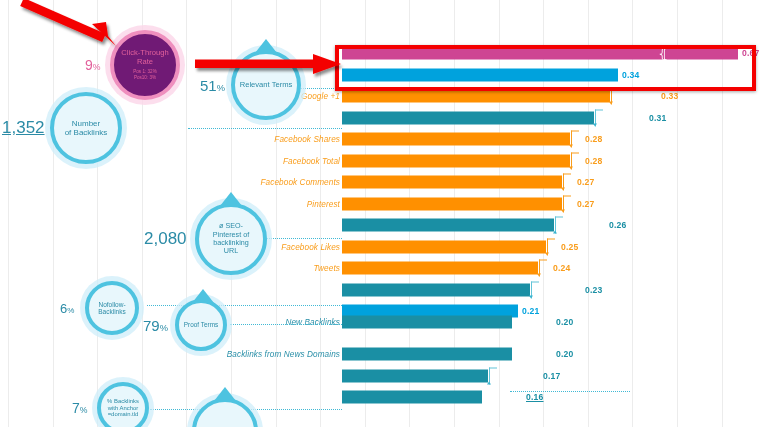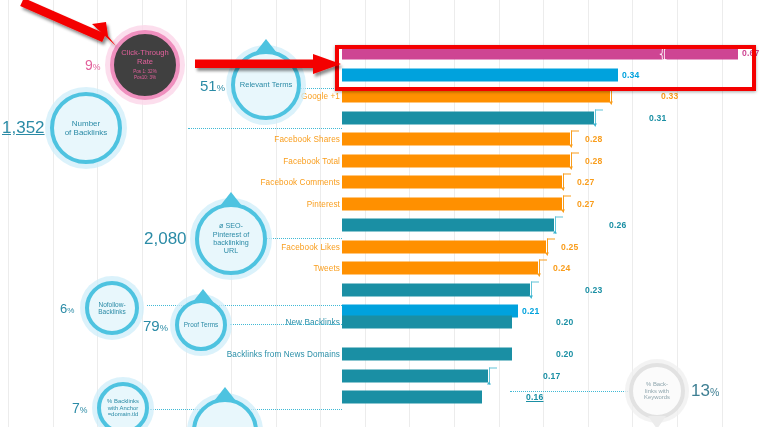--- a/index.html
+++ b/index.html
@@ -10,21 +10,21 @@
   }
   #stage{position:relative;width:760px;height:427px;overflow:hidden;background:#fff;}
 
   
   .vgrid{position:absolute;top:0;bottom:0;width:1px;background:#ececec;}
 
   
   .row{position:absolute;left:0;width:760px;height:22px;}
   .rowlabel{
     position:absolute;right:420px;top:50%;transform:translateY(-50%);
-    font-size:8.2px;white-space:nowrap;letter-spacing:.1px;
+    font-size:8.2px;white-space:nowrap;letter-spacing:.1px;font-style:italic;
   }
   .lbl-orange{color:#f99d1c;}
   .lbl-teal{color:#2a8fa8;}
 
   .bar{position:absolute;left:342px;height:13px;top:50%;transform:translateY(-50%);}
   .bar.pink{background:#ce4593;}
   .bar.blue{background:#00a2dd;}
   .bar.orange{background:#ff9000;}
   .bar.teal{background:#1a8fa4;}
 
@@ -78,21 +78,21 @@
     font-weight:normal;white-space:nowrap;
   }
   .pct .unit{font-size:.62em;}
 
   
   .n-teal .ring{background:#e8f7fc;border:4px solid #4ec3e0;}
   .n-teal .halo{background:#cfeefa;opacity:.75;}
   .n-teal .txt{color:#2b8ba6;}
   .n-teal .pct{color:#2b8ba6;}
   
-  .n-pink .ring{background:#404040;border:4px solid #ef8fbe;}
+  .n-pink .ring{background:#701a75;border:4px solid #ef8fbe;}
   .n-pink .halo{background:#fbd6e8;opacity:.8;}
   .n-pink .txt{color:#e2609b;}
   .n-pink .pct{color:#e2609b;}
   
   .n-grey .ring{background:#fbfbfb;border:4px solid #e2e2e2;}
   .n-grey .halo{background:#f0f0f0;opacity:.8;}
   .n-grey .txt{color:#8fa6ae;}
   .n-grey .pct{color:#3e7f93;}
 
   .sublines{font-size:4.6px;margin-top:2px;line-height:1.3;}
@@ -377,34 +377,20 @@
       <span>7</span><span class="unit">%</span>
     </div>
   </div>
 
   <div class="node n-teal" style="left:192px;top:398px;">
     <div class="pin pin-up" style="left:22px;top:-11px;"></div>
     <div class="halo" style="left:-5px;top:-5px;width:76px;height:76px;"></div>
     <div class="ring" style="width:66px;height:66px;"></div>
   </div>
 
-  <div class="node n-grey" style="left:629px;top:363px;">
-    <div class="halo" style="left:-4px;top:-4px;width:64px;height:64px;"></div>
-    <div class="ring" style="width:56px;height:56px;">
-      <div class="txt" style="font-size:5.9px;">
-        <div>% Back-</div>
-        <div>links with</div>
-        <div>Keywords</div>
-      </div>
-    </div>
-    <div class="pin pin-down-grey" style="left:19px;top:53px;"></div>
-    <div class="pct" style="left:62px;font-size:17px;">
-      <span>13</span><span class="unit">%</span>
-    </div>
-  </div>
 
   <div class="redbox" style="left:335px;top:45px;width:413px;height:38px;"></div>
 
   <div class="redarrow" style="left:20px;top:0px;">
     <svg width="130" height="55" viewBox="0 0 130 55">
       <defs>
         <filter id="sh1" x="-20%" y="-20%" width="150%" height="160%">
           <feDropShadow dx="2" dy="3" stdDeviation="1.6" flood-color="#000" flood-opacity="0.45"></feDropShadow>
         </filter>
       </defs>

